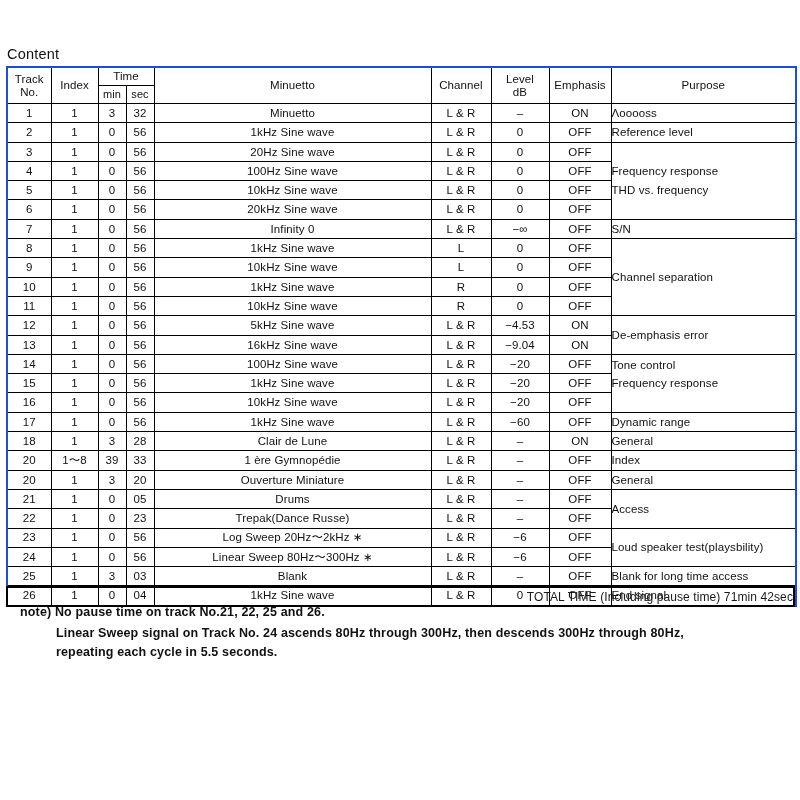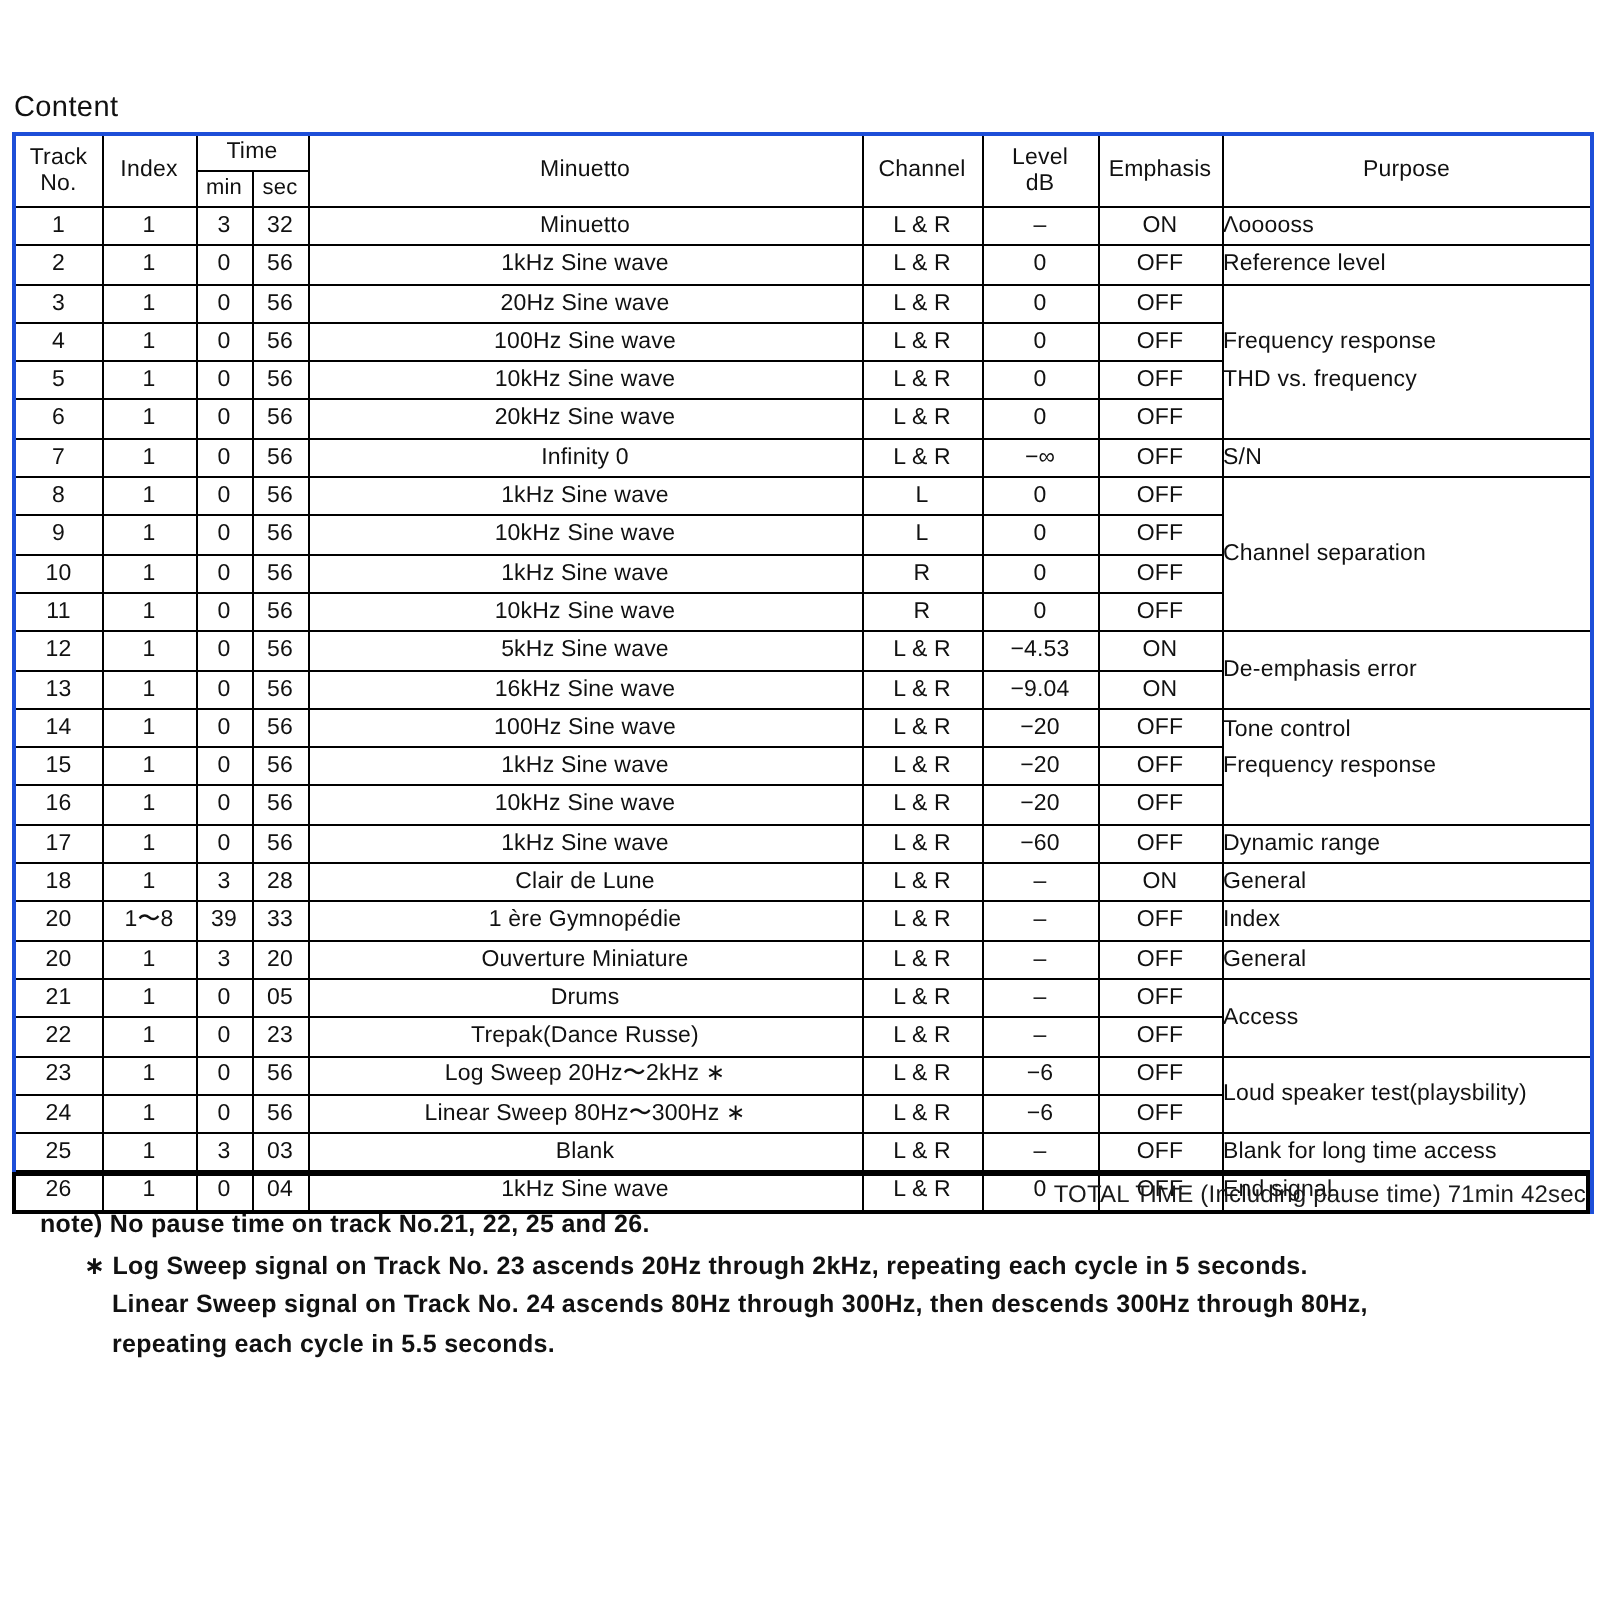--- a/index.html
+++ b/index.html
@@ -466,22 +466,18 @@
     <tbody>
         <tr>
       <td>TOTAL TIME (Including pause time) 71min 42sec</td>
     </tr>
   </tbody>
     </table>
 
   <div id="notes">
     <div class="note-line" id="note-main">note) No pause time on track No.21, 22, 25 and 26.</div>
     <div class="star-block">
-      <div class="note-line">
-        <span class="asterisk">∗</span>
-        <span>Log Sweep signal on Track No. 23 ascends 20Hz through 2kHz, repeating each cycle in 5 seconds.</span>
-      </div>
       <div class="note-line indent-hang">Linear Sweep signal on Track No. 24 ascends 80Hz through 300Hz, then descends  300Hz through 80Hz,</div>
       <div class="note-line indent-hang">repeating each cycle in 5.5 seconds.</div>
     </div>
   </div>
 
 </div>
 
 </body></html>

